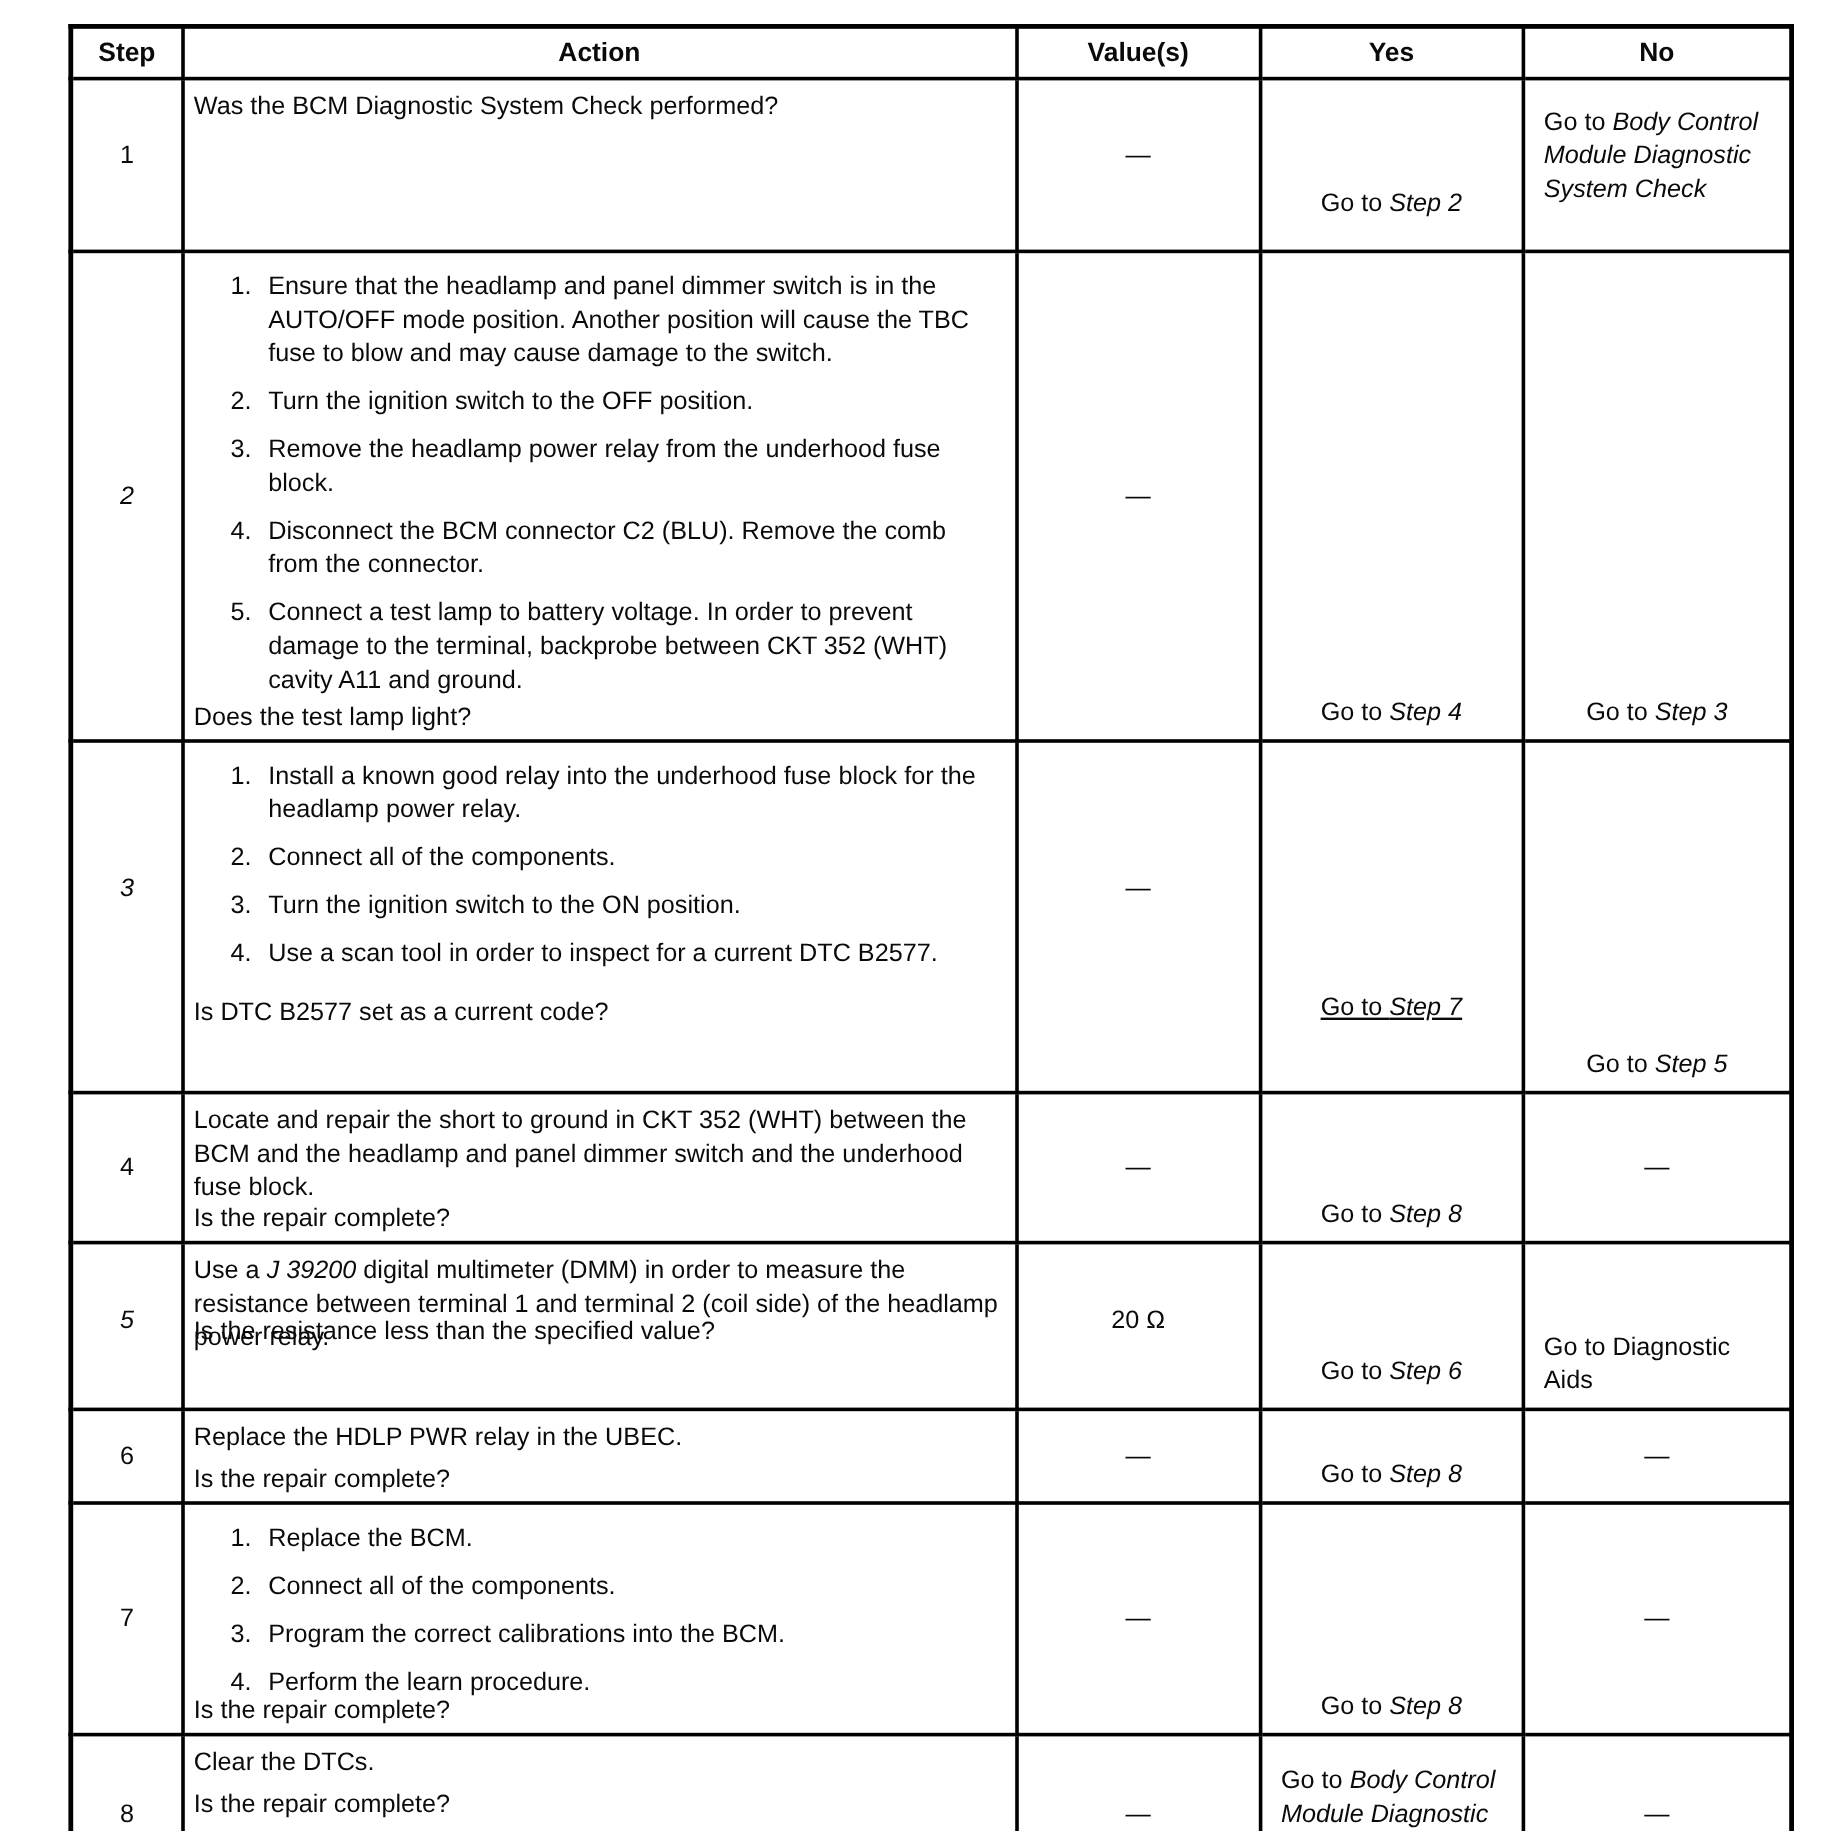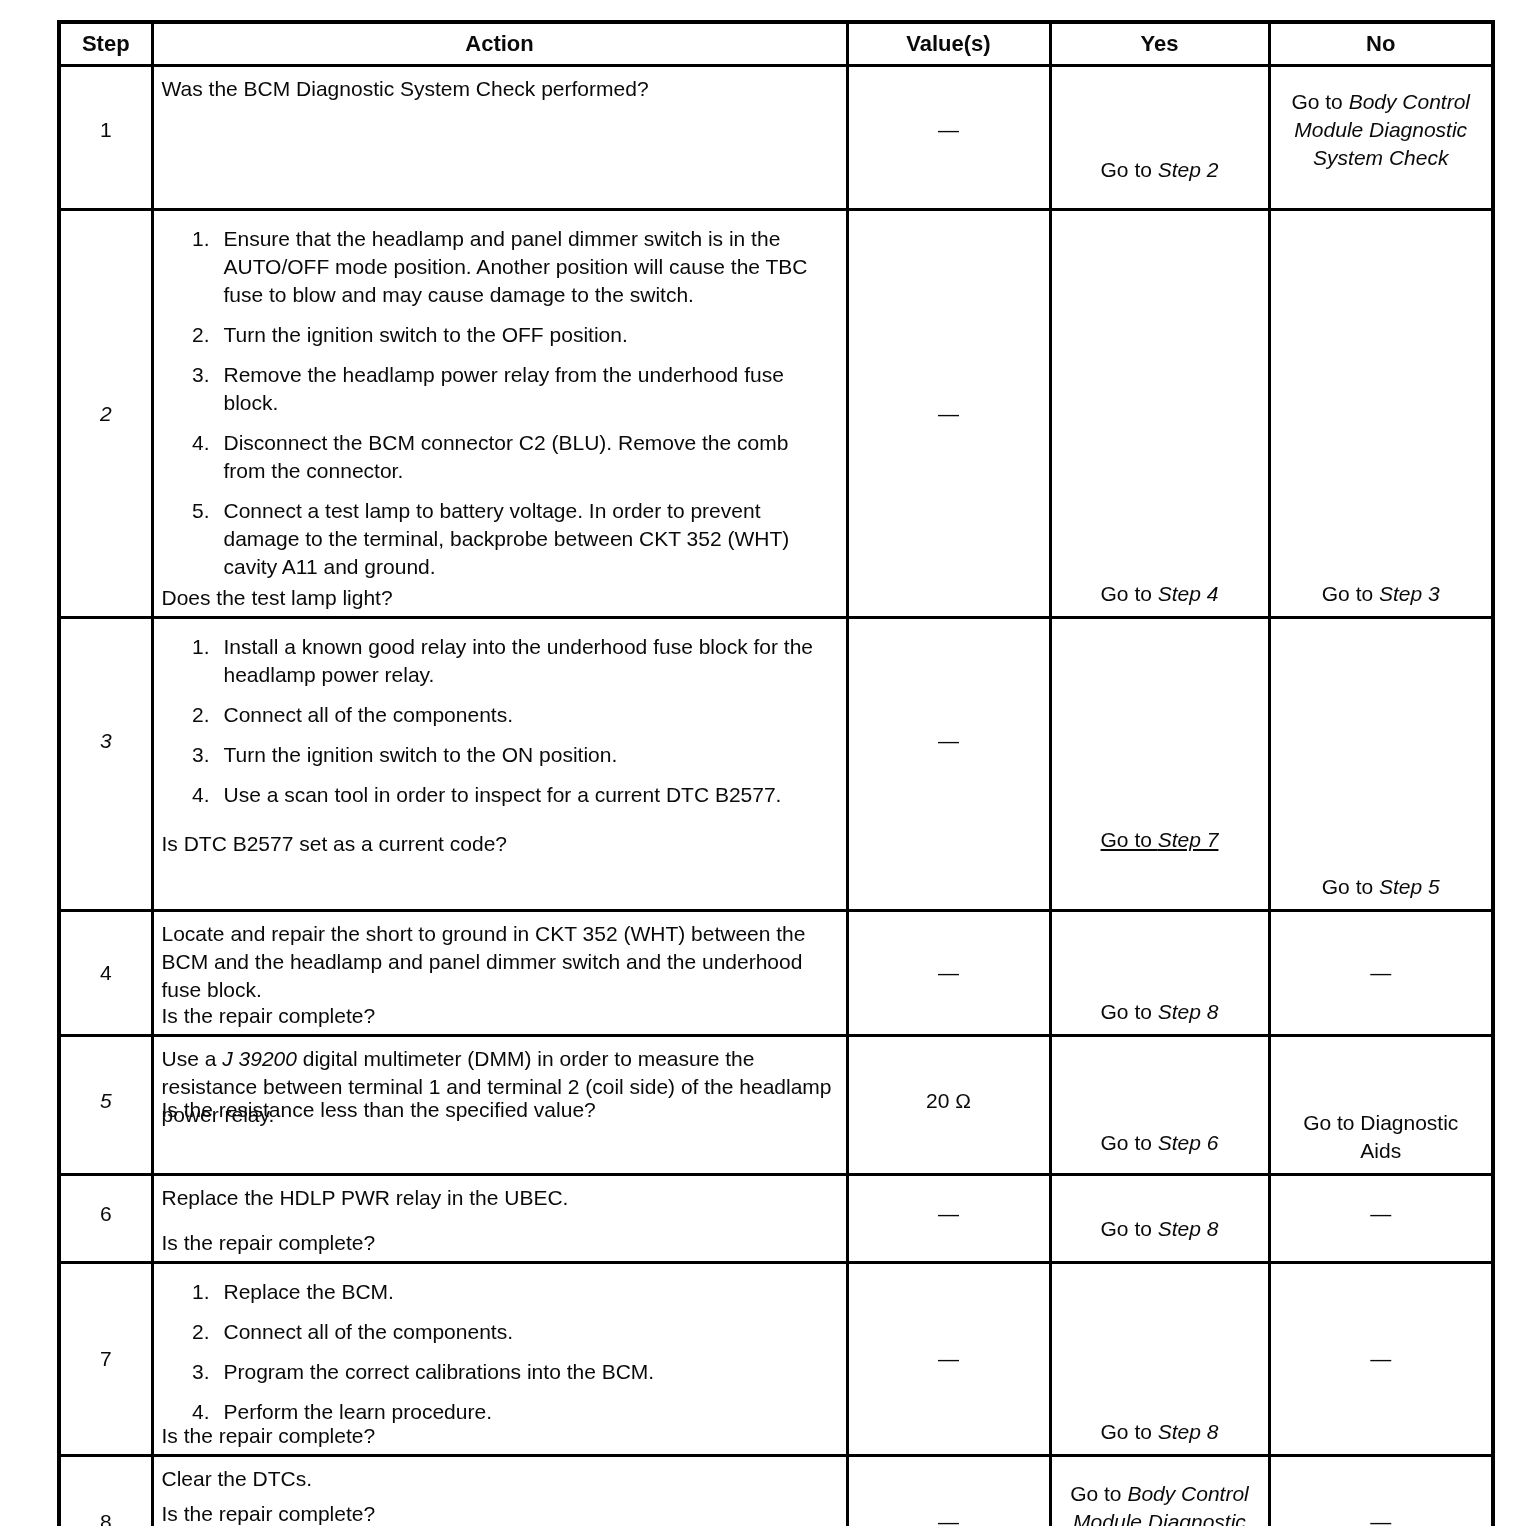--- a/index.html
+++ b/index.html
@@ -19,21 +19,21 @@
   .intro{margin:0;}
   .itemlist{list-style:none;margin:6px 0 0 0;padding:0;}
   .itemlist li{display:flex;margin-bottom:12px;}
   .itemlist .num{flex:0 0 24px;margin-left:24px;margin-right:14px;text-align:right;}
   .itemlist .itxt{flex:1 1 auto;padding-right:20px;}
   .question{margin:0;}
   .q-bottom{position:absolute;left:8px;bottom:4px;right:10px;}
   .q-flow{margin-top:7px;}
   .box-value{display:flex;align-items:center;justify-content:center;text-align:center;}
   .box-goto{display:flex;flex-direction:column;align-items:center;justify-content:flex-end;
-            text-align:center;padding:4px 16px 8px 16px;}
+            padding:4px 16px 8px 16px;}
   .box-goto.center{justify-content:center;padding-bottom:4px;}
   .it{font-style:italic;}
 </style>
 </head>
 <body>
 
 <div class="page">
   <table class="diag">
     <colgroup>
       <col class="c-step">
@@ -229,21 +229,21 @@
             </div>
           </td>
         </tr>
         <tr>
           <td>
             <div class="box box-step" style="height: 75px;">
               <span class="stepnum">6</span>
             </div>
           </td>
           <td>
-            <div class="box box-action" style="height: 85px;">
+            <div class="box box-action" style="height: 75px;">
               <p class="intro"><span>Replace the HDLP PWR relay in the UBEC.</span></p>
               <p class="question q-bottom">Is the repair complete?</p>
             </div>
           </td>
           <td>
             <div class="box box-value" style="height: 75px;">
               <span>—</span>
             </div>
           </td>
           <td>

